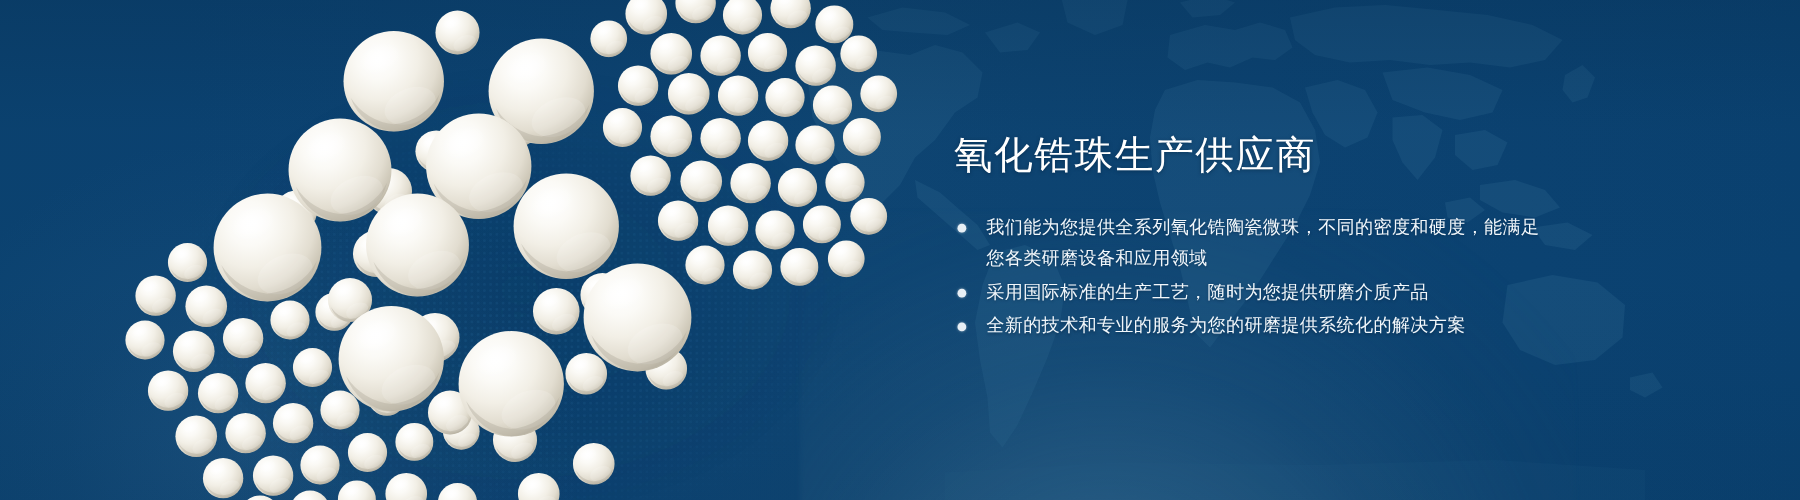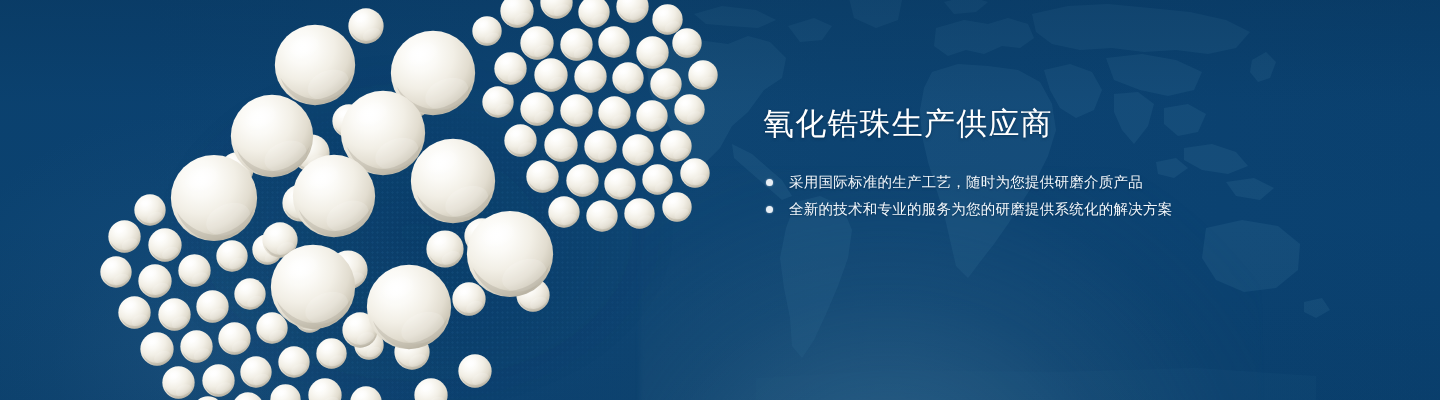--- a/index.html
+++ b/index.html
@@ -361,20 +361,24 @@
     </svg>
   </div>
 
   <div class="content">
 
     <h1 class="headline">氧化锆珠生产供应商</h1>
 
     <ul class="bullets">
       <li class="bullet">
         <span class="bullet-dot"></span>
+        <span>我们能为您提供全系列氧化锆陶瓷微珠，不同的密度和硬度，能满足您各类研磨设备和应用领域</span>
+      </li>
+      <li class="bullet">
+        <span class="bullet-dot"></span>
         <span>采用国际标准的生产工艺，随时为您提供研磨介质产品</span>
       </li>
       <li class="bullet">
         <span class="bullet-dot"></span>
         <span>全新的技术和专业的服务为您的研磨提供系统化的解决方案</span>
       </li>
     </ul>
 
   </div>
 

